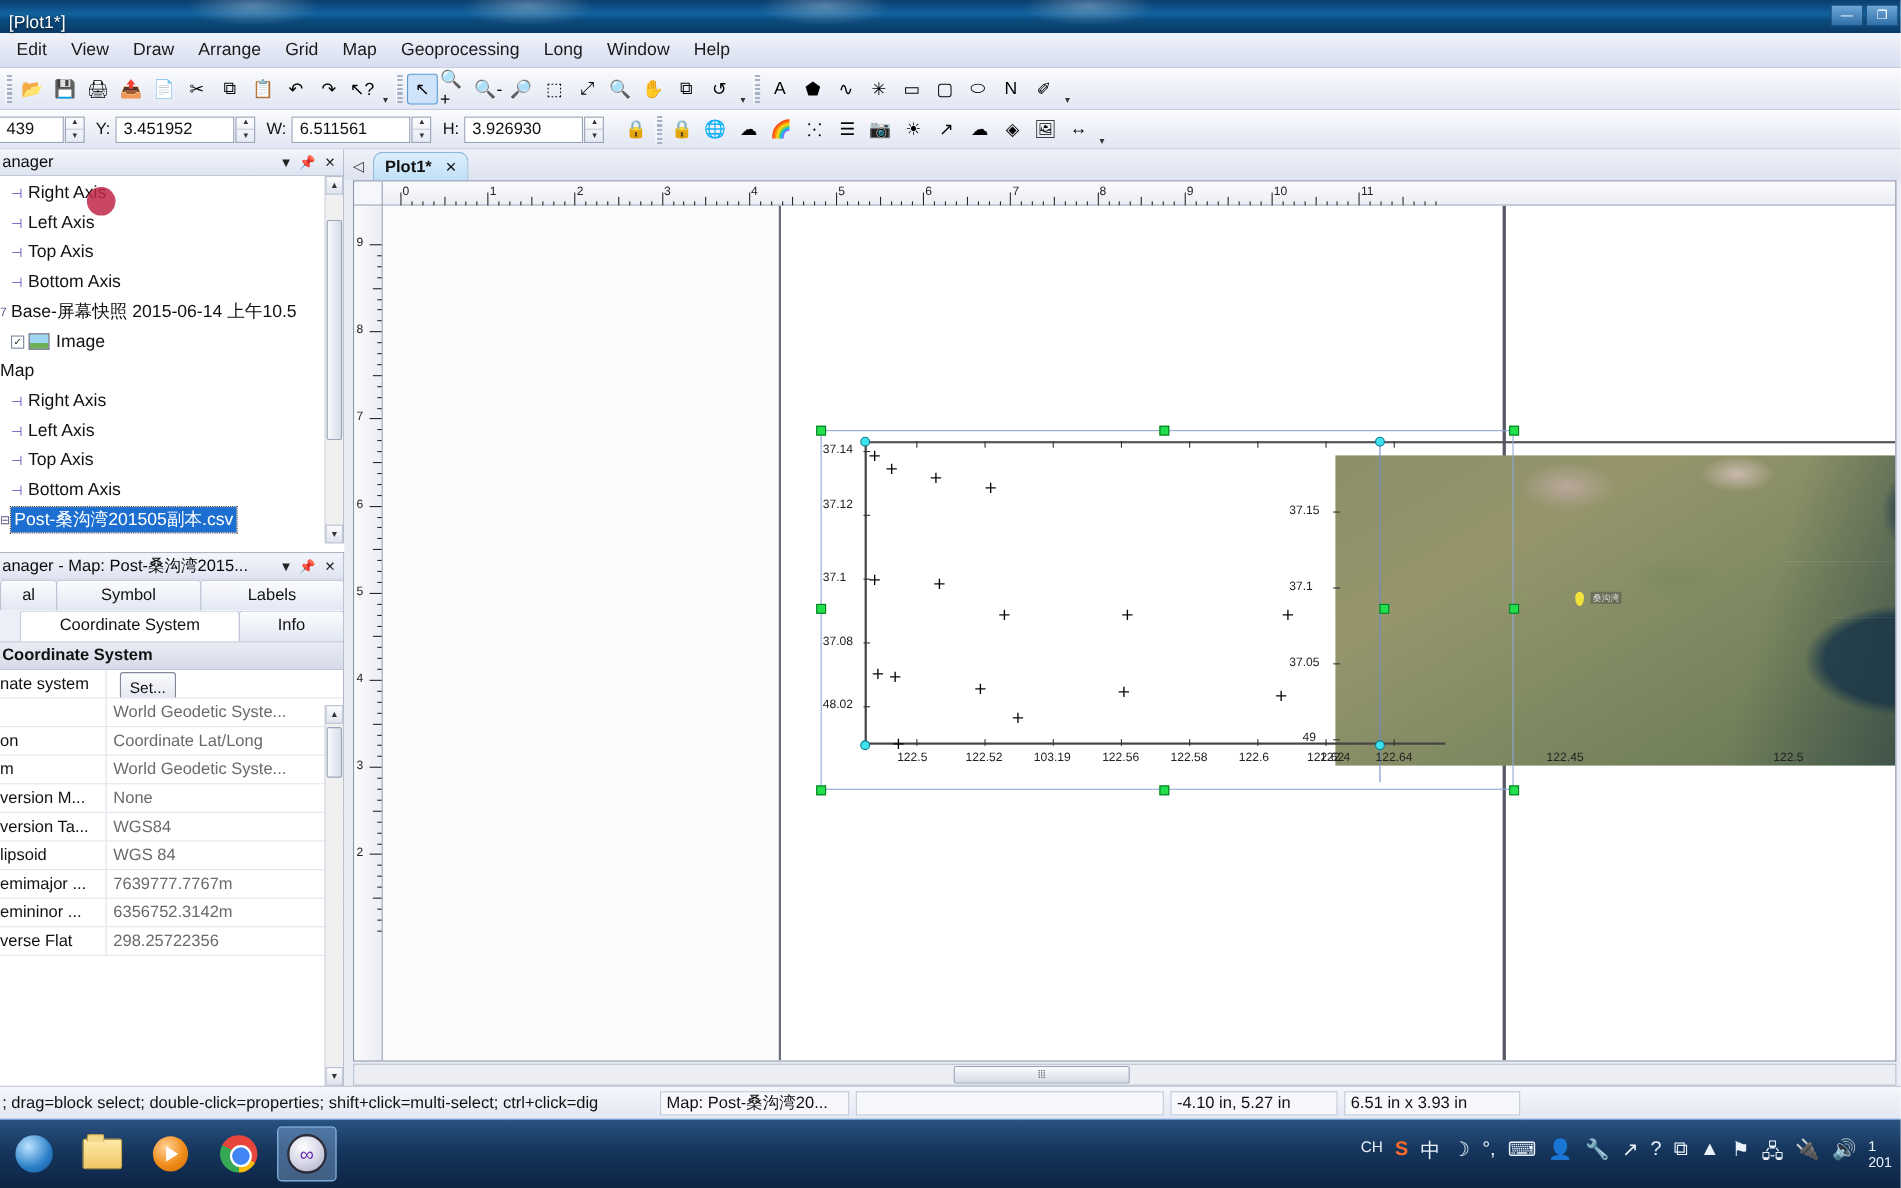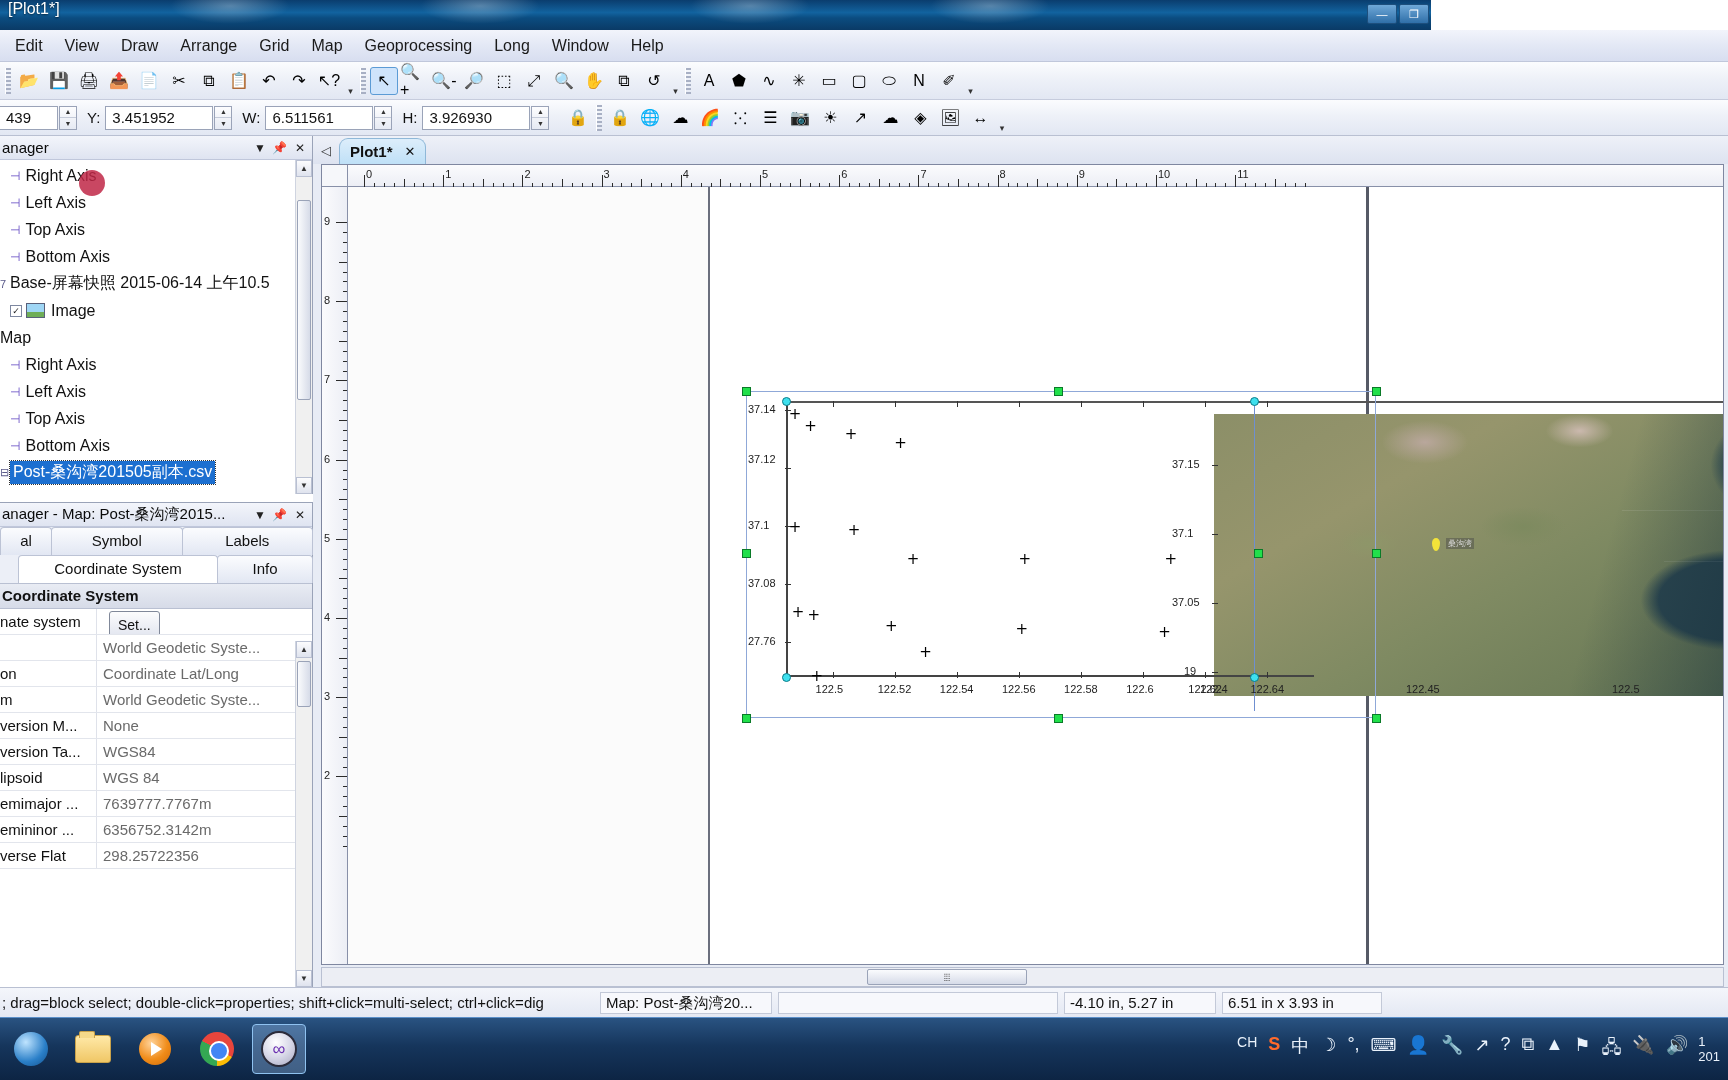--- a/index.html
+++ b/index.html
@@ -9,24 +9,24 @@
     width: 1728px; height: 1080px;
     overflow: hidden;
     font-family: "Liberation Sans", sans-serif;
     font-size: 13px;
     background: #ffffff;
   }
   #app { position: relative; width: 1728px; height: 1080px; }
 
   
   .titlebar {
-    position: absolute; left: 0; top: 0; width: 1431px; height: 30px;
+    position: absolute; left: 0; top: 0; width: 1728px; height: 30px;
     background: linear-gradient(to bottom, #0a3d6e 0%, #12639f 42%, #0b4c80 60%, #0a3a66 100%);
     color: #fff;
-    display: flex; align-items: flex-start;
+    display: flex; align-items: flex-end;
   }
   .titlebar .glow {
     position: absolute; top: -12px; height: 36px; width: 120px;
     background: radial-gradient(ellipse at center, rgba(255,255,255,.30), rgba(255,255,255,0) 70%);
     pointer-events: none;
   }
   .title-text {
     font-size: 16px; color: #ffffff; padding-left: 8px;
     text-shadow: 0 1px 2px rgba(0,0,0,.6); z-index: 2;
   }
@@ -769,21 +769,21 @@
           <div style="position:absolute;left:0;top:0;right:0;bottom:0;
                background:linear-gradient(105deg, rgba(0,0,0,0) 55%, rgba(20,45,58,.55) 78%, rgba(18,42,55,.72) 100%);"></div>
         </div>
 
         <div class="bluevline" style="left:906px;top:214px;height:310px"></div>
 
         <div id="axis2">
             <div class="axlab" style="position: absolute; left: 852px; top: 496px;">122.4</div>
             <div class="axlab" style="position: absolute; left: 1058px; top: 496px;">122.45</div>
             <div class="axlab" style="position: absolute; left: 1264px; top: 496px;">122.5</div>
-            <div class="axlab" style="position: absolute; left: 836px; top: 478px;">19</div>
+            <div class="axlab" style="position: absolute; left: 836px; top: 478px;">49</div>
             <div class="tk" style="position: absolute; left: 864px; top: 485px; width: 6px; height: 1px;"></div>
             <div class="axlab" style="position: absolute; left: 824px; top: 409px;">37.05</div>
             <div class="tk" style="position: absolute; left: 864px; top: 416px; width: 6px; height: 1px;"></div>
             <div class="axlab" style="position: absolute; left: 824px; top: 340px;">37.1</div>
             <div class="tk" style="position: absolute; left: 864px; top: 347px; width: 6px; height: 1px;"></div>
             <div class="axlab" style="position: absolute; left: 824px; top: 271px;">37.15</div>
             <div class="tk" style="position: absolute; left: 864px; top: 278px; width: 6px; height: 1px;"></div>
           </div>
 
         <div class="graph" style="left:400px;top:214px;width:566px;height:310px;">
@@ -826,29 +826,29 @@
               <div class="plus" style="left: 59.4px; top: 206.537px;">+</div>
               <div class="plus" style="left: 137.047px; top: 218.158px;">+</div>
               <div class="plus" style="left: 267.494px; top: 221.063px;">+</div>
               <div class="plus" style="left: 410.365px; top: 223.968px;">+</div>
               <div class="plus" style="left: 171.212px; top: 244.305px;">+</div>
               <div class="plus" style="left: 62.5059px; top: 267.547px;">+</div>
             </div>
           <div id="plot-xlabels">
               <div class="axlab" style="left: 67.5882px; top: 282px;">122.5</div>
               <div class="axlab" style="left: 129.706px; top: 282px;">122.52</div>
-              <div class="axlab" style="left: 191.824px; top: 282px;">122.54</div>
+              <div class="axlab" style="left: 191.824px; top: 282px;">103.19</div>
               <div class="axlab" style="left: 253.941px; top: 282px;">122.56</div>
               <div class="axlab" style="left: 316.059px; top: 282px;">122.58</div>
               <div class="axlab" style="left: 378.176px; top: 282px;">122.6</div>
               <div class="axlab" style="left: 440.294px; top: 282px;">122.62</div>
               <div class="axlab" style="left: 502.412px; top: 282px;">122.64</div>
             </div>
           <div id="plot-ylabels">
-              <div class="axlab" style="left: 0px; top: 234.137px;">27.76</div>
+              <div class="axlab" style="left: 0px; top: 234.137px;">48.02</div>
               <div class="axlab" style="left: 0px; top: 176.032px;">37.08</div>
               <div class="axlab" style="left: 0px; top: 117.926px;">37.1</div>
               <div class="axlab" style="left: 0px; top: 52px;">37.12</div>
               <div class="axlab" style="left: 0px; top: 1.71579px;">37.14</div>
             </div>
         </div>
 
         <div class="selbox" style="left:398px;top:204px;width:630px;height:327px;"></div>
         <div id="handles">
             <div class="handle" style="left: 394px; top: 200px;"></div>

